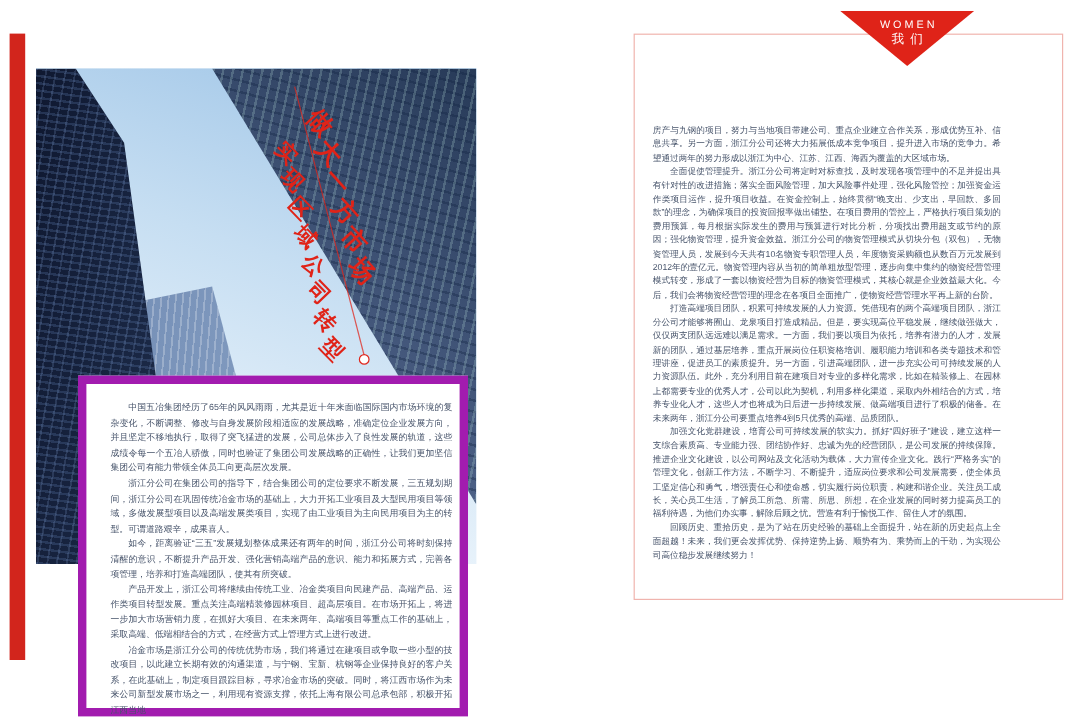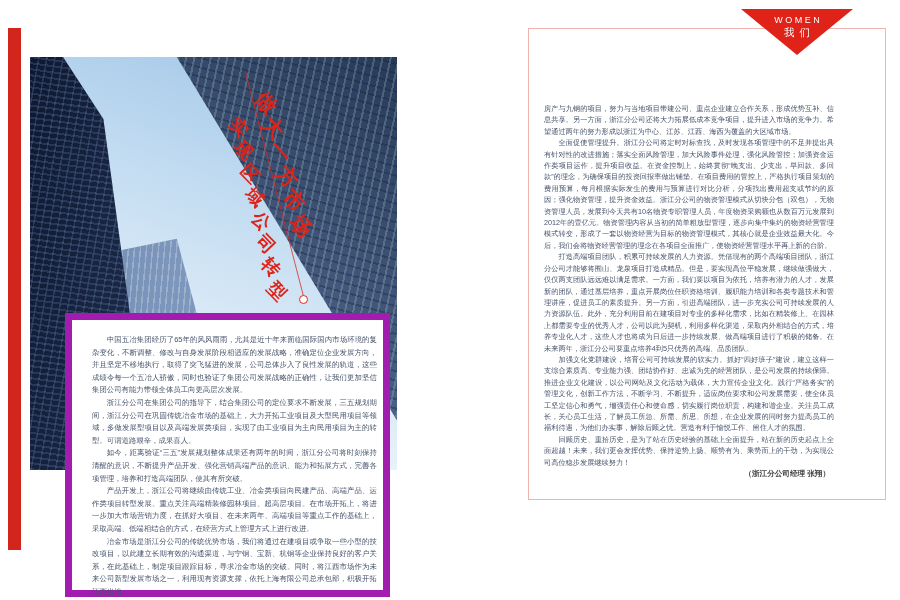--- a/index.html
+++ b/index.html
@@ -33,21 +33,21 @@
               transform-origin:0 0;transform:rotate(75.5deg);opacity:.75;}
   .title-dot{position:absolute;left:299px;top:295px;width:7px;height:7px;border:1.2px solid #e0261c;
              border-radius:50%;background:#fff;}
   .left-box{position:absolute;left:65px;top:313px;width:325px;height:284px;background:#ffffff;
             border:7px solid #a21caf;box-sizing:border-box;padding:14px 6px 0 20px;}
   .article{font-size:7.4px;line-height:12.6px;color:#46536a;text-align:justify;}
   .article p{margin:0;text-indent:2em;}
   
   .right-frame{position:absolute;left:528px;top:28px;width:358px;height:472px;
                border:1px solid #f0b4ae;box-sizing:border-box;background:#fff;}
-  .corner-ribbon{position:absolute;left:741px;top:9px;width:112px;height:46px;background:#df2318;
+  .corner-ribbon{position:absolute;left:700px;top:9px;width:112px;height:46px;background:#df2318;
                  clip-path:polygon(0 0,100% 0,50% 100%);text-align:center;color:#ffffff;}
   .corner-ribbon .en{display:block;margin-top:6px;font-size:9px;letter-spacing:2.5px;padding-left:2.5px;}
   .corner-ribbon .zh{display:block;margin-top:1px;font-size:10.5px;letter-spacing:5px;padding-left:5px;}
   .right-text{position:absolute;left:544px;top:103px;width:290px;font-size:7.2px;
               line-height:11.4px;color:#46536a;text-align:justify;}
   .right-text p{margin:0;text-indent:2em;}
   .right-text p.noindent{text-indent:0;}
   .signature{margin-top:6px;text-align:right;text-indent:0;font-weight:bold;
              font-size:7.6px;color:#3f3f3f;padding-right:4px;}
 </style>
@@ -103,16 +103,15 @@
     <span class="en">WOMEN</span>
     <span class="zh">我们</span>
   </div>
 
   <div class="right-text">
     <p class="noindent">房产与九钢的项目，努力与当地项目带建公司、重点企业建立合作关系，形成优势互补、信息共享。另一方面，浙江分公司还将大力拓展低成本竞争项目，提升进入市场的竞争力。希望通过两年的努力形成以浙江为中心、江苏、江西、海西为覆盖的大区域市场。</p>
     <p>全面促使管理提升。浙江分公司将定时对标查找，及时发现各项管理中的不足并提出具有针对性的改进措施；落实全面风险管理，加大风险事件处理，强化风险管控；加强资金运作类项目运作，提升项目收益。在资金控制上，始终贯彻“晚支出、少支出，早回款、多回款”的理念，为确保项目的投资回报率做出铺垫。在项目费用的管控上，严格执行项目策划的费用预算，每月根据实际发生的费用与预算进行对比分析，分项找出费用超支或节约的原因；强化物资管理，提升资金效益。浙江分公司的物资管理模式从切块分包（双包），无物资管理人员，发展到今天共有10名物资专职管理人员，年度物资采购额也从数百万元发展到2012年的壹亿元。物资管理内容从当初的简单粗放型管理，逐步向集中集约的物资经营管理模式转变，形成了一套以物资经营为目标的物资管理模式，其核心就是企业效益最大化。今后，我们会将物资经营管理的理念在各项目全面推广，使物资经营管理水平再上新的台阶。</p>
     <p>打造高端项目团队，积累可持续发展的人力资源。凭借现有的两个高端项目团队，浙江分公司才能够将囿山、龙泉项目打造成精品。但是，要实现高位平稳发展，继续做强做大，仅仅两支团队远远难以满足需求。一方面，我们要以项目为依托，培养有潜力的人才，发展新的团队，通过基层培养，重点开展岗位任职资格培训、履职能力培训和各类专题技术和管理讲座，促进员工的素质提升。另一方面，引进高端团队，进一步充实公司可持续发展的人力资源队伍。此外，充分利用目前在建项目对专业的多样化需求，比如在精装修上、在园林上都需要专业的优秀人才，公司以此为契机，利用多样化渠道，采取内外相结合的方式，培养专业化人才，这些人才也将成为日后进一步持续发展、做高端项目进行了积极的储备。在未来两年，浙江分公司要重点培养4到5只优秀的高端、品质团队。</p>
     <p>加强文化党群建设，培育公司可持续发展的软实力。抓好“四好班子”建设，建立这样一支综合素质高、专业能力强、团结协作好、忠诚为先的经营团队，是公司发展的持续保障。推进企业文化建设，以公司网站及文化活动为载体，大力宣传企业文化。践行“严格务实”的管理文化，创新工作方法，不断学习、不断提升，适应岗位要求和公司发展需要，使全体员工坚定信心和勇气，增强责任心和使命感，切实履行岗位职责，构建和谐企业。关注员工成长，关心员工生活，了解员工所急、所需、所思、所想，在企业发展的同时努力提高员工的福利待遇，为他们办实事，解除后顾之忧。营造有利于愉悦工作、留住人才的氛围。</p>
     <p>回顾历史、重拾历史，是为了站在历史经验的基础上全面提升，站在新的历史起点上全面超越！未来，我们更会发挥优势、保持逆势上扬、顺势有为、乘势而上的干劲，为实现公司高位稳步发展继续努力！</p>
-    <p class="signature">（浙江分公司经理 张翔）</p>
   </div>
 
 </div>
 
 </body></html>

